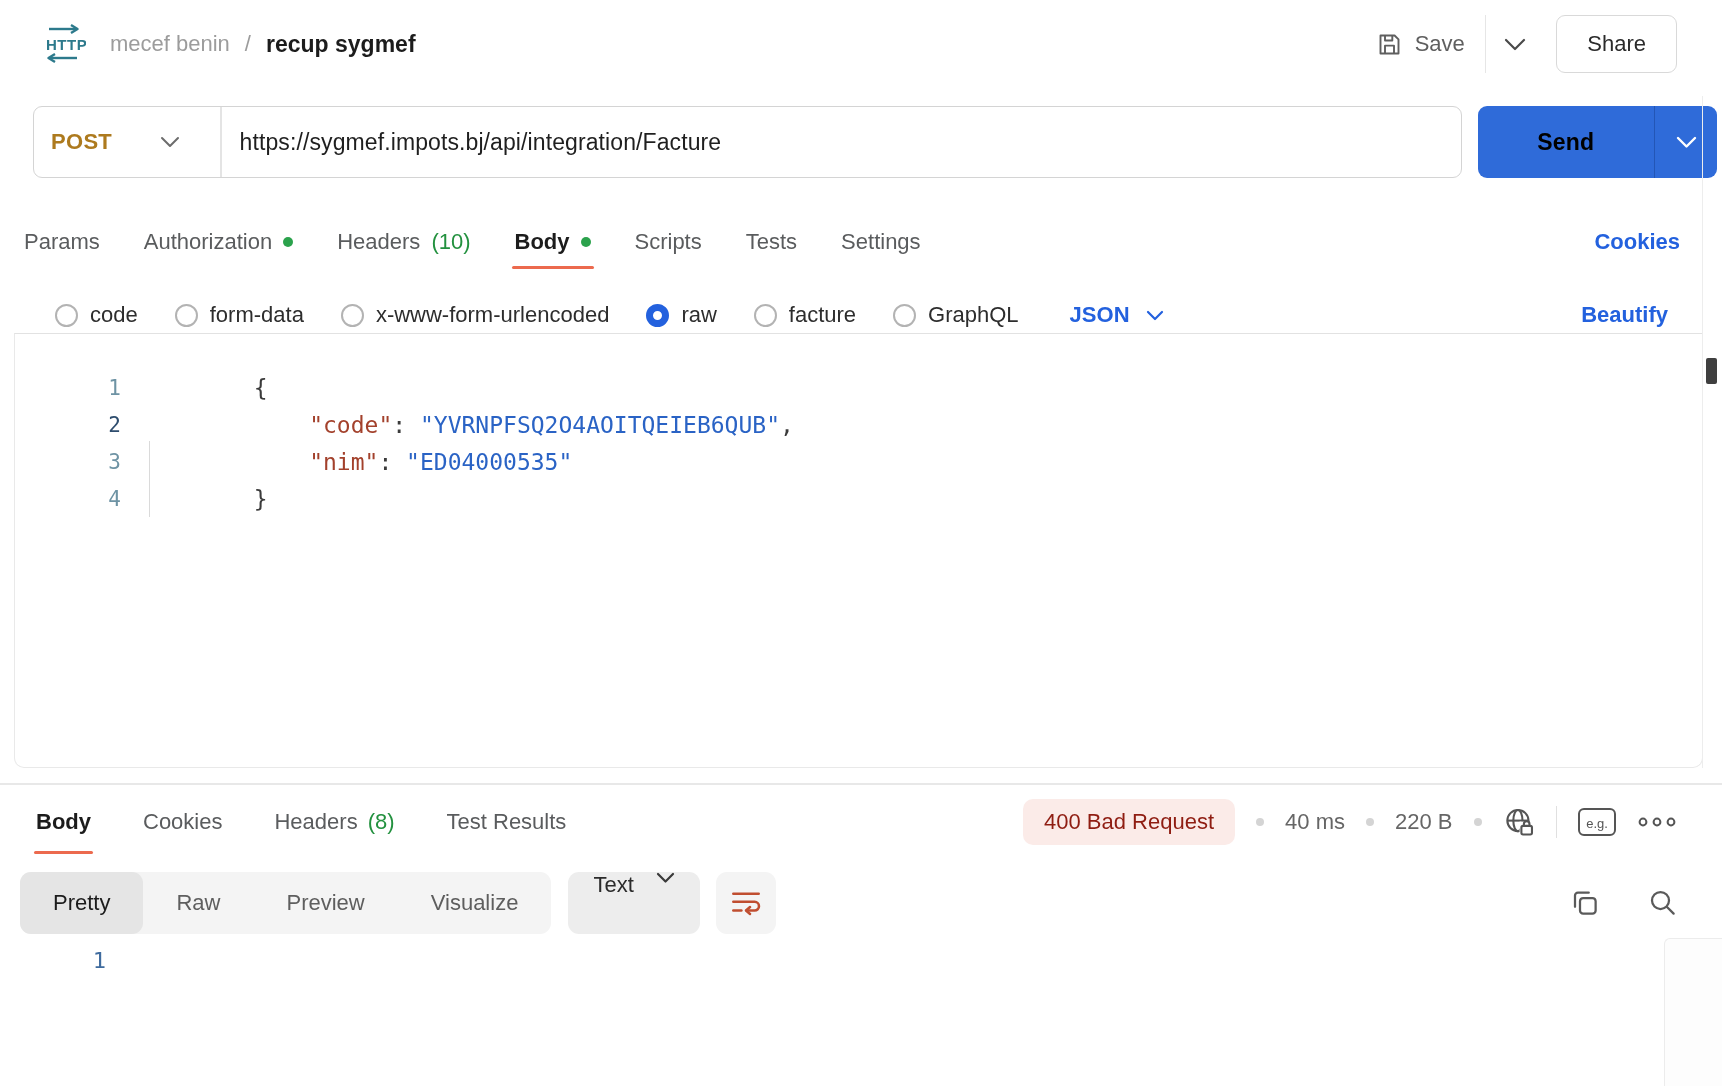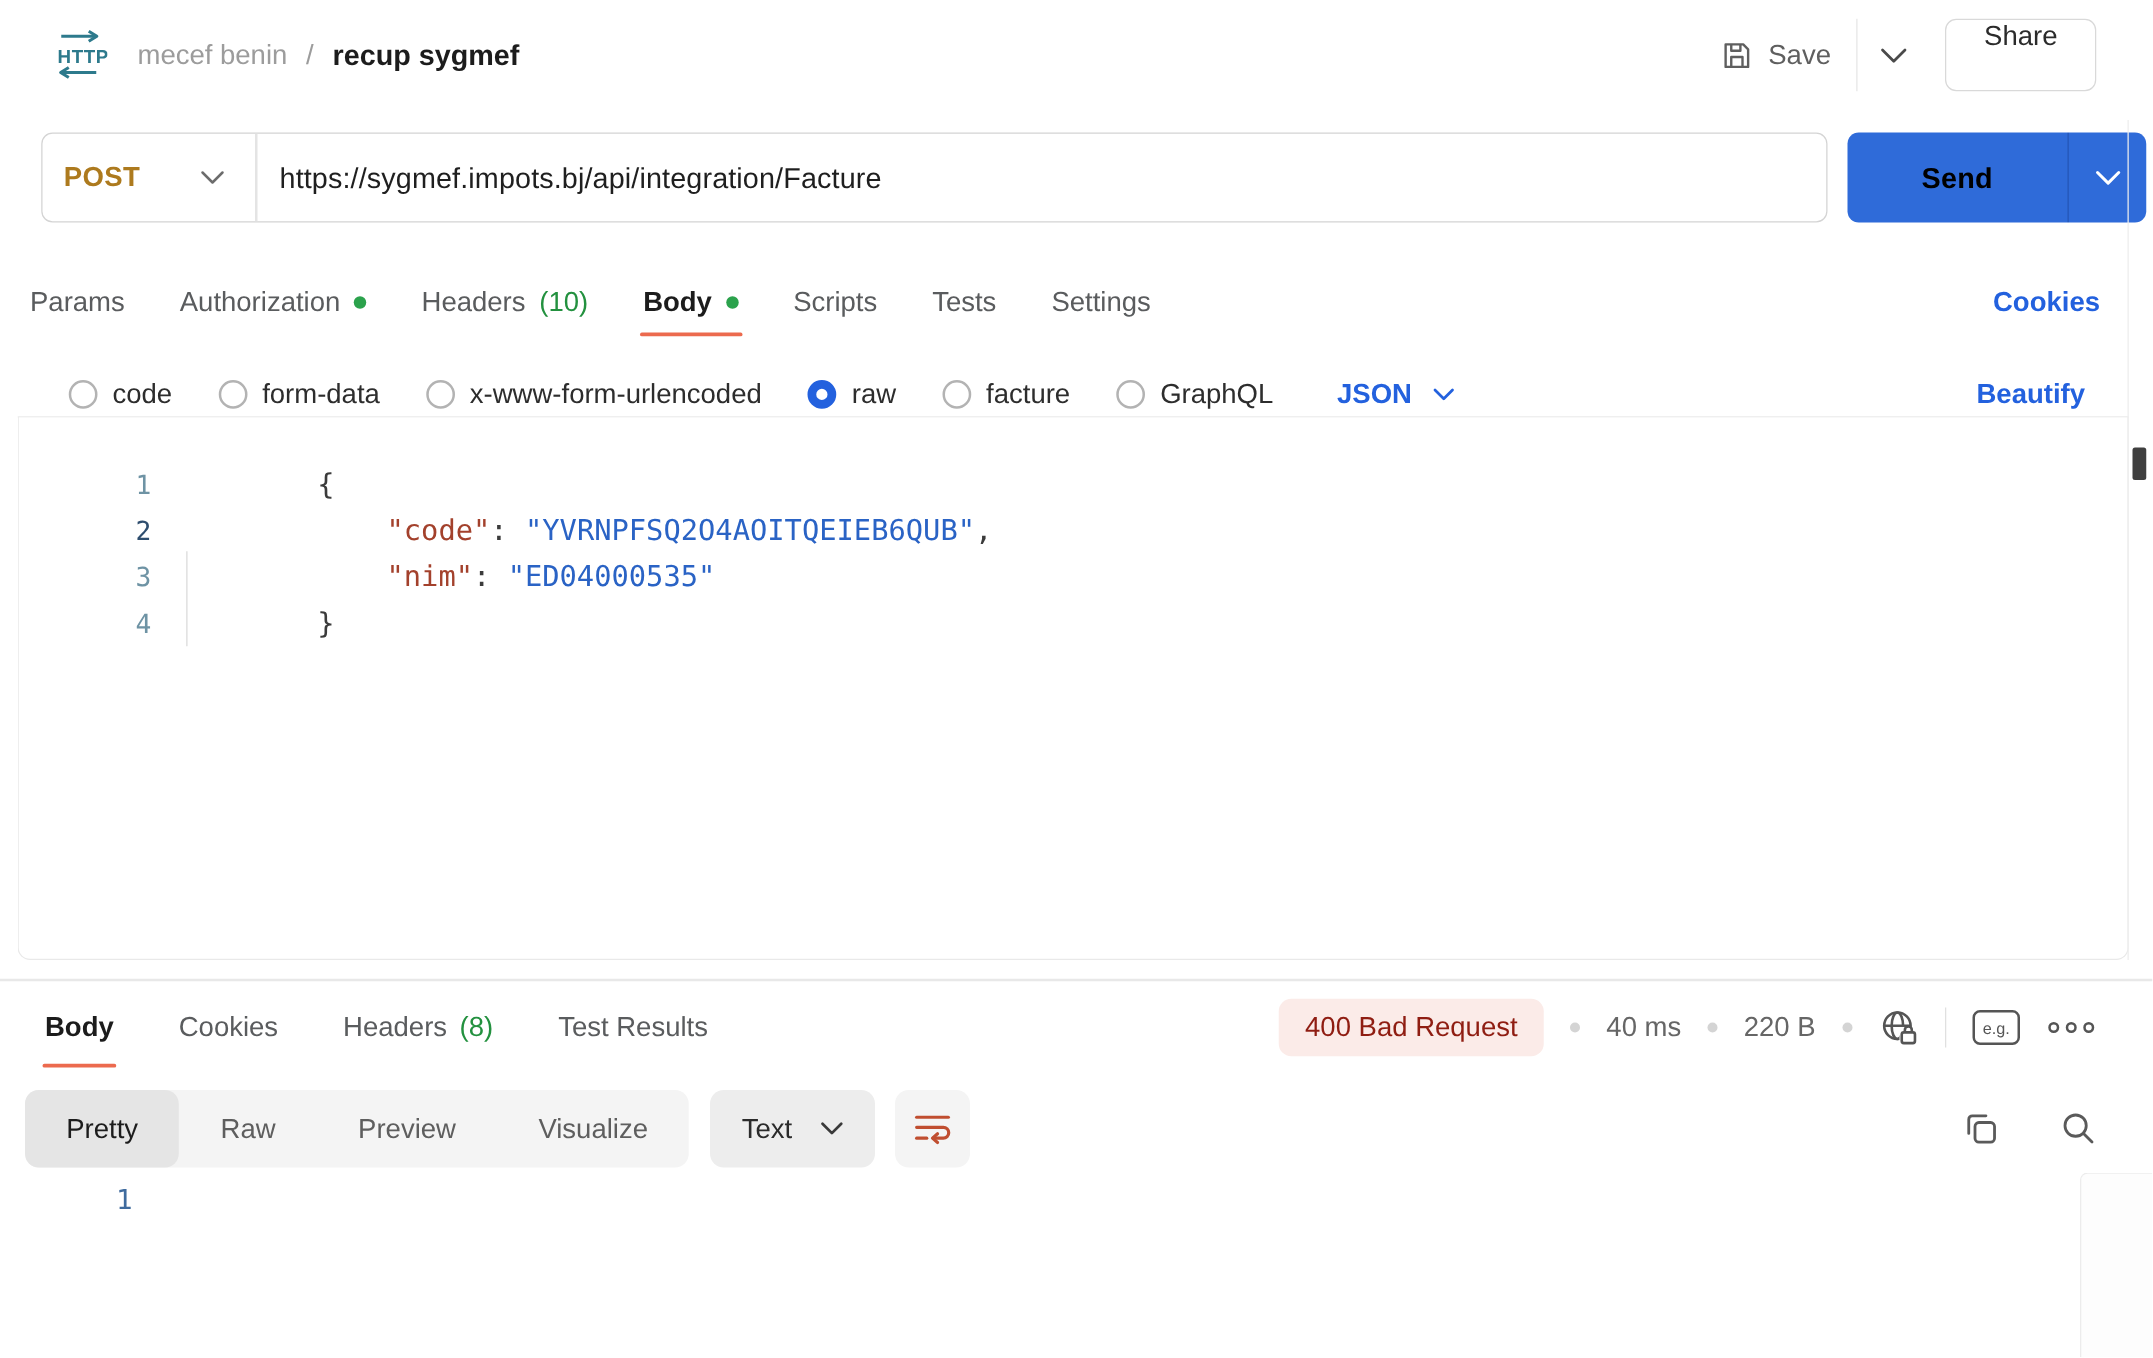--- a/index.html
+++ b/index.html
@@ -13,26 +13,26 @@
   .http-badge { flex:0 0 auto; margin-right:24px; }
   .crumbs { display:flex; align-items:center; gap:15px; font-size:22px; }
   .crumb-collection { color:#9c9c9c; }
   .crumb-sep { color:#9c9c9c; }
   .crumb-request { color:#1c1c1c; font-weight:700; font-size:23px; }
   .top-spacer { flex:1; }
   .save-group { display:flex; align-items:center; gap:12px; color:#5f5f5f; font-size:22px; cursor:default; }
   .vdiv-top { width:1.5px; height:58px; background:#e6e6e6; margin:0 18px 0 20px; }
   .save-caret { display:flex; align-items:center; color:#4a4a4a; margin-right:30px; }
   .share-btn { height:58px; padding:0 30px; border:1.5px solid #d9d9d9; border-radius:9px;
-               display:flex; font-size:22px; color:#2b2b2b; background:#fff; }
+               display:flex; align-items:center; font-size:22px; color:#2b2b2b; background:#fff; }
 
   
   .url-box { position:absolute; left:33px; top:106px; width:1429px; height:72px;
              border:1.5px solid #d4d4d4; border-radius:9px; display:flex; align-items:center; background:#fff; }
-  .method-wrap { display:flex; align-items:center; padding:0 24px 0 17px; gap:48px; height:100%; }
+  .method-wrap { display:flex; align-items:center; padding:0 40px 0 17px; gap:48px; height:100%; }
   .method-label { color:#ad7a1e; font-weight:700; font-size:22px; letter-spacing:0.3px; }
   .url-vdiv { width:1.5px; height:100%; background:#e4e4e4; }
   .url-text { padding-left:18px; font-size:23px; color:#1f1f1f; letter-spacing:0.1px; }
   .send-btn { position:absolute; left:1478px; top:106px; width:239px; height:72px;
               background:#2f6bd9; border-radius:9px; display:flex; color:#000000; overflow:hidden;justify-content:flex-end; }
   .send-main { flex:1; display:flex; align-items:center; justify-content:center;
                font-size:23px; font-weight:700; letter-spacing:0.2px; }
   .send-sep { width:1.5px; background:rgba(0,25,80,0.25); }
   .send-caret { width:62px; display:flex; align-items:center; justify-content:center; }
 
@@ -97,21 +97,21 @@
   .meta-vdiv { width:1.5px; height:32px; background:#e0e0e0; margin:0 19px; }
 
   
   .resp-toolbar { position:absolute; top:872px; left:20px; right:44px; height:62px;
                   display:flex; align-items:center; }
   .seg { display:flex; background:#f4f4f4; border-radius:11px; height:62px; align-items:stretch; }
   .seg-item { padding:14px 33px; display:flex; align-items:center; font-size:22px;
               color:#5e5e5e; border-radius:11px; white-space:nowrap; }
   .seg-item.sel { background:#e5e5e5; color:#1c1c1c; }
   .lang-btn { margin-left:17px; background:#ededed; border-radius:11px; height:62px;
-              padding:0 25px; display:flex; align-items:center; gap:22px; font-size:22px; color:#2b2b2b; }
+              padding:0 25px; display:flex; align-items:flex-start; gap:22px; font-size:22px; color:#2b2b2b; }
   .wrap-btn { margin-left:16px; background:#f4f4f4; border-radius:11px; width:60px; height:62px;
               display:flex; align-items:center; justify-content:center; }
   .toolbar-spacer { flex:1; }
   .tool-icon-btn { display:flex; align-items:center; justify-content:center; margin-left:48px; }
 
   
   .resp-body { position:absolute; top:934px; left:0; right:0; bottom:0; }
   .resp-line-num { position:absolute; left:0; width:106px; text-align:right; top:14px;
                    color:#3f6b9e; font-family:"DejaVu Sans Mono", monospace; font-size:22px; }
   .resp-scroll-lane { position:absolute; left:1664px; top:4px; right:0; bottom:0;

